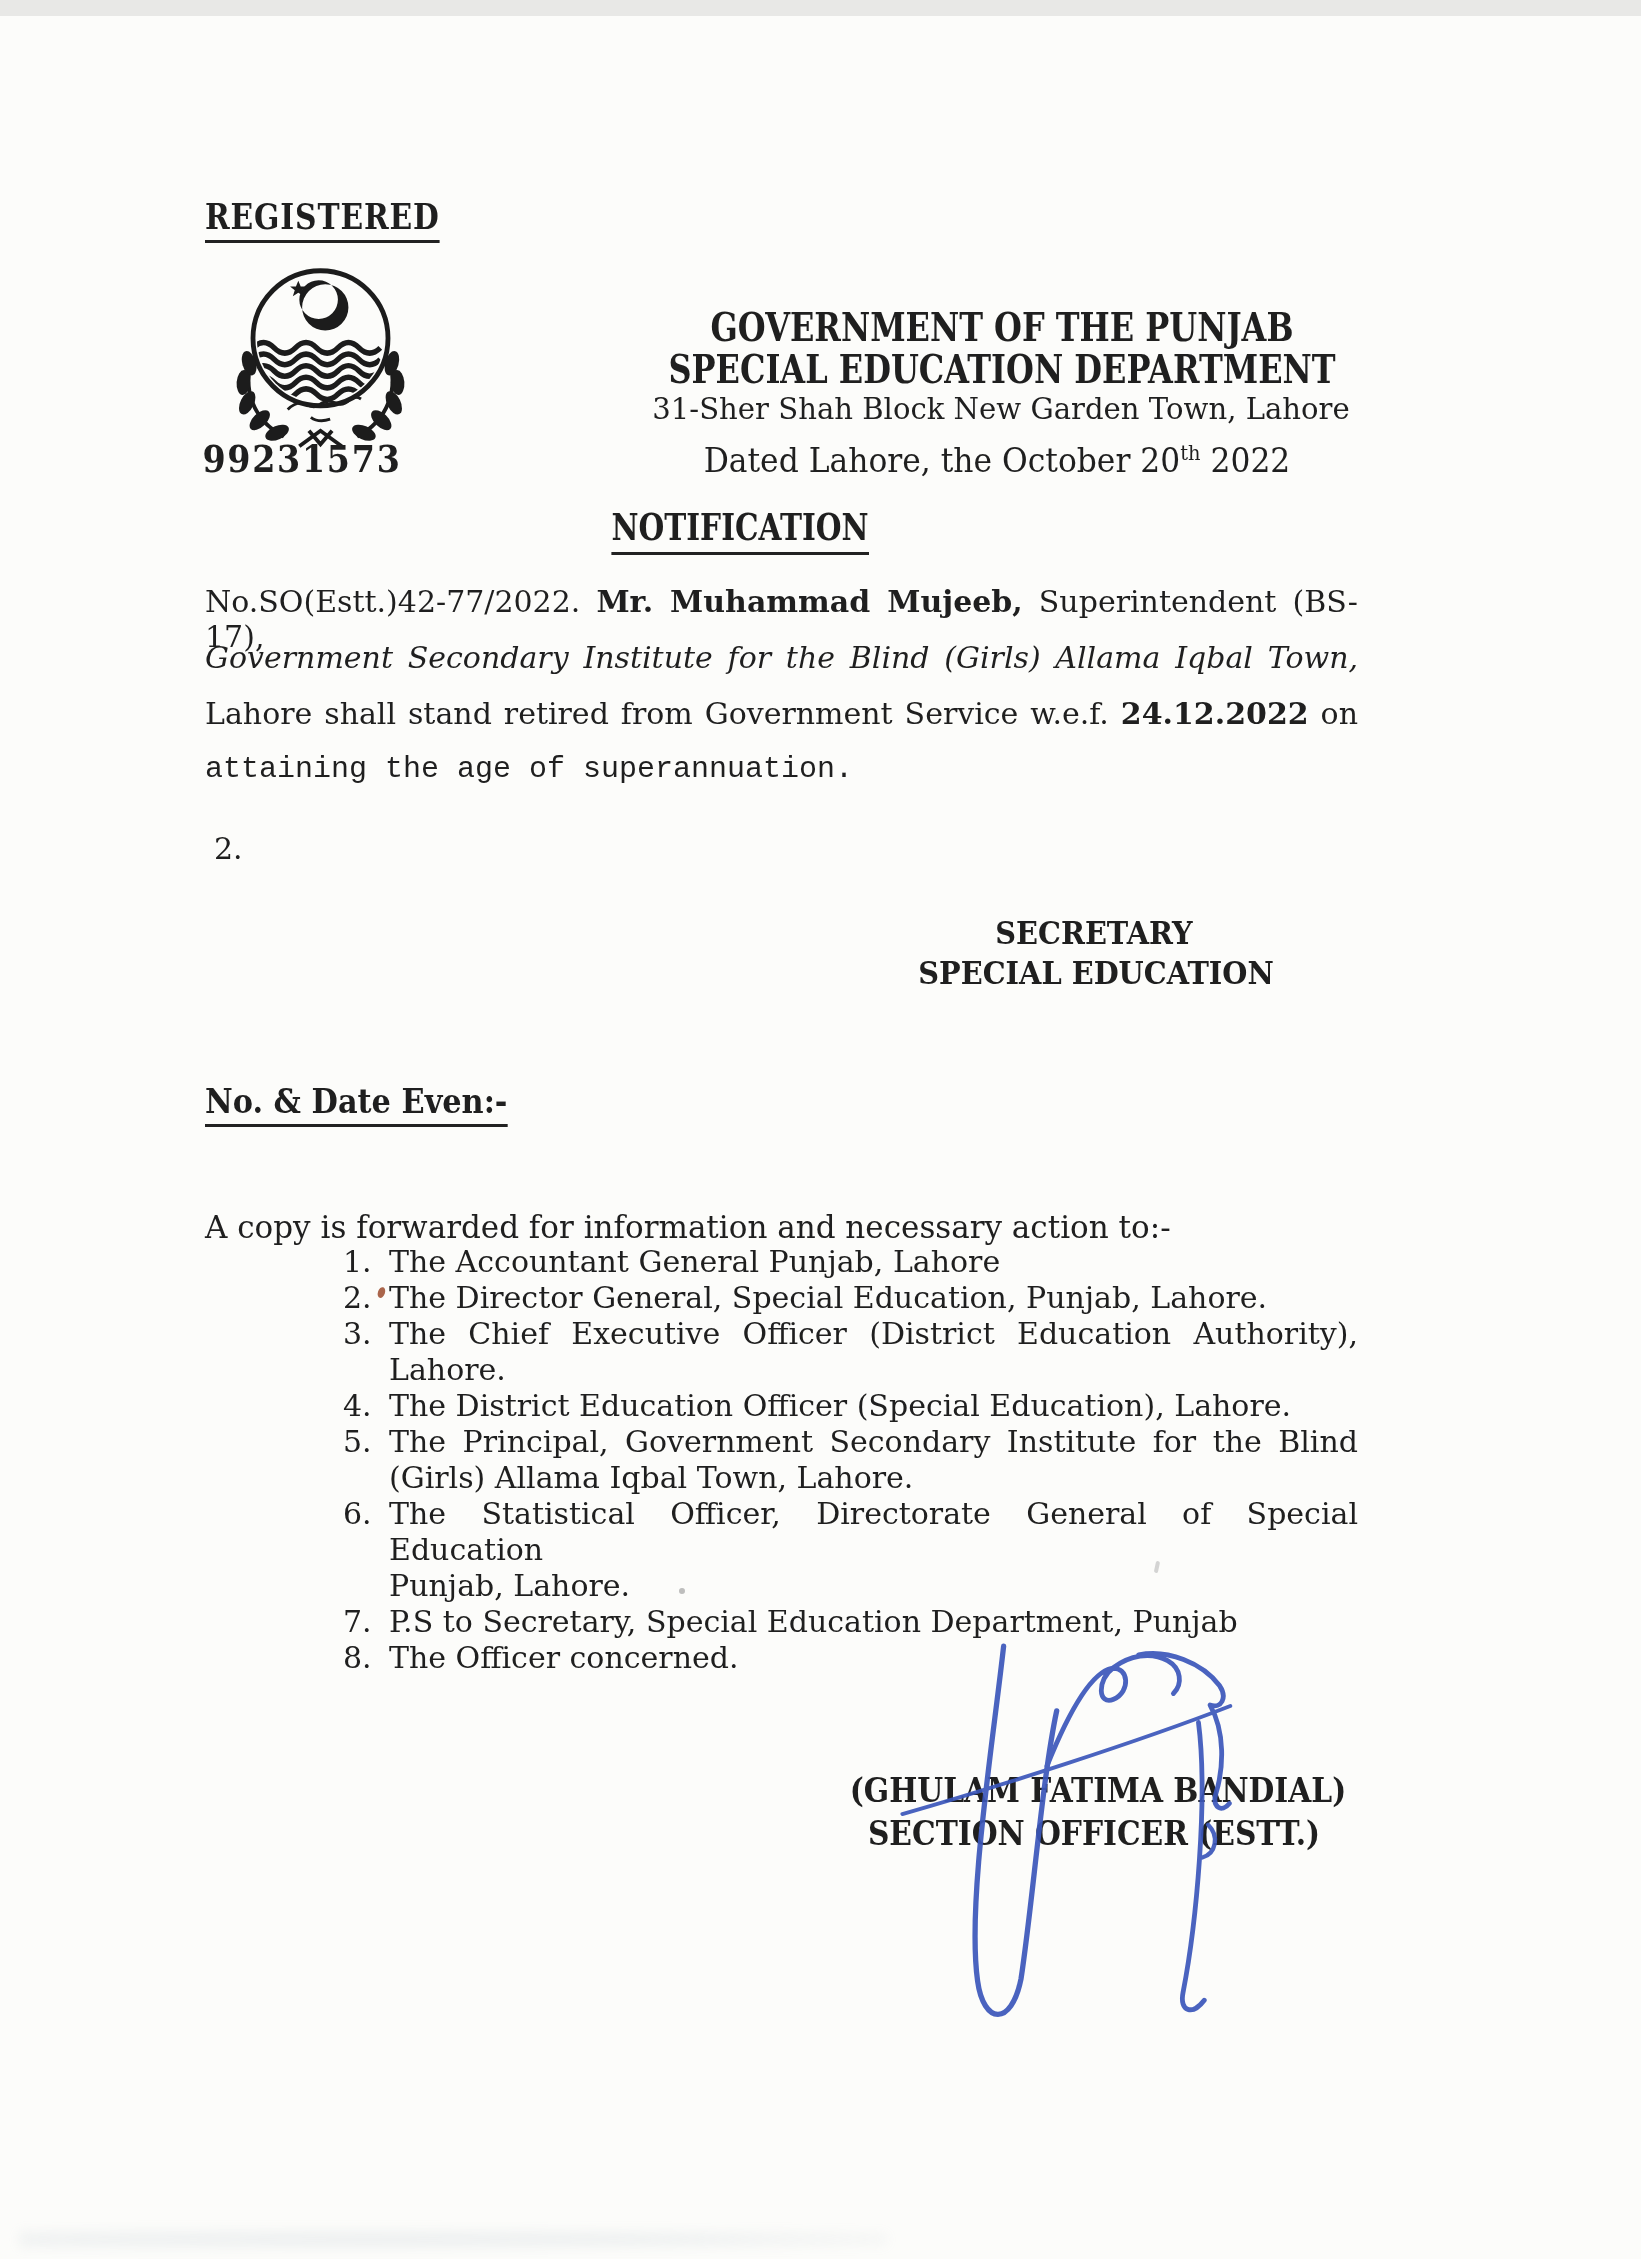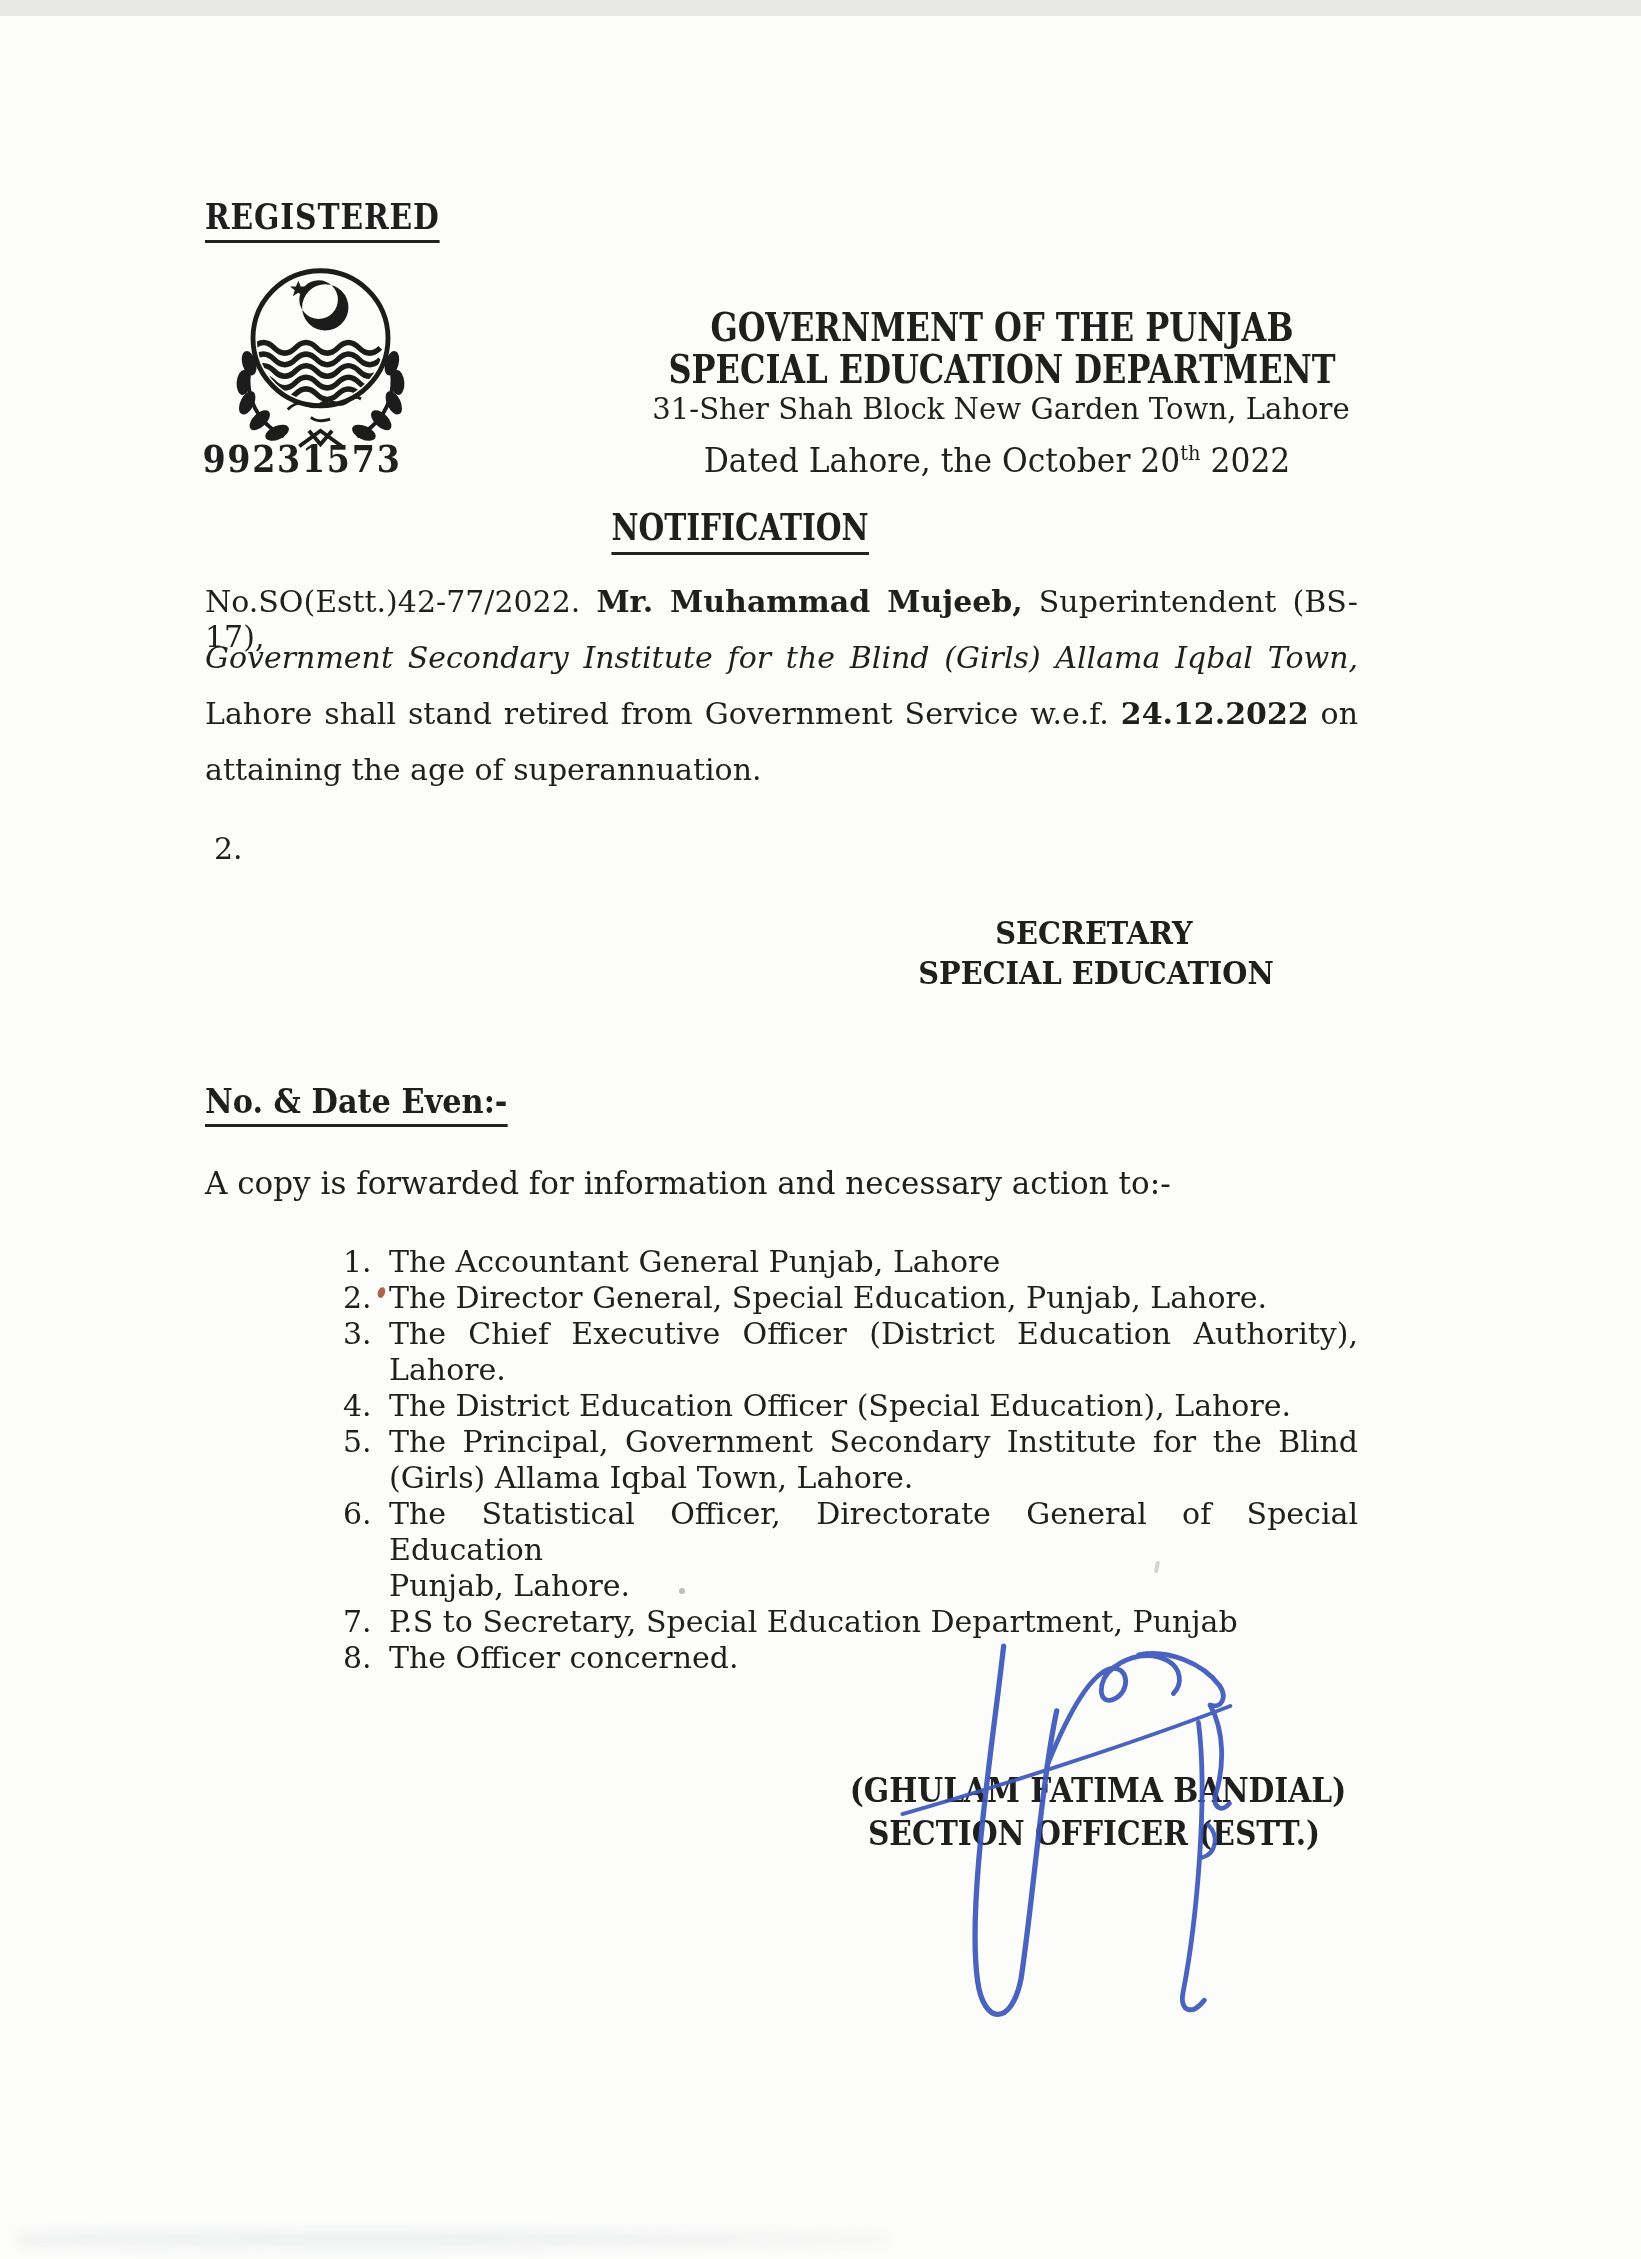--- a/index.html
+++ b/index.html
@@ -104,32 +104,32 @@
     <span class="underl">NOTIFICATION</span>
   </div>
 
   <div class="bodyline just" style="top:568px;">
     <span>No.SO(Estt.)42-77/2022. </span><span class="b">Mr. Muhammad Mujeeb,</span><span> Superintendent (BS-17),</span>
   </div>
   <div class="bodyline just" style="top:624px;font-style:italic;">Government Secondary Institute for the Blind (Girls) Allama Iqbal Town,</div>
   <div class="bodyline just" style="top:680px;">
     <span>Lahore shall stand retired from Government Service w.e.f. </span><span class="b">24.12.2022</span><span> on</span>
   </div>
-  <div class="bodyline" style="top:736px;">attaining the age of superannuation.</div>
+  <div class="bodyline" style="top:736px;font-family:Liberation Mono, monospace;">attaining the age of superannuation.</div>
 
   <div class="abs nw" style="left:214px;top:815px;font-size:30px;">2.</div>
 
   <div class="sig-text" style="left:1094px;top:898px;">SECRETARY</div>
   <div class="sig-text" style="left:1096px;top:938px;">SPECIAL EDUCATION</div>
 
   <div class="abs b nw" style="left:205px;top:1066px;font-size:33px;transform:scaleX(0.92);transform-origin:left top;">
     <span class="underl">No. &amp; Date Even:-</span>
   </div>
 
-  <div class="abs nw" style="left:205px;top:1149px;font-size:31px;text-align:right;">A copy is forwarded for information and necessary action to:-</div>
+  <div class="abs nw" style="left:205px;top:1193px;font-size:31px;text-align:right;">A copy is forwarded for information and necessary action to:-</div>
 
   <div class="list">
     <div class="lrow">
       <span class="lnum lline">1.</span>
       <div class="lline">The Accountant General Punjab, Lahore</div>
     </div>
     <div class="lrow">
       <span class="lnum lline">2.</span>
       <div class="lline">The Director General, Special Education, Punjab, Lahore.</div>
     </div>

